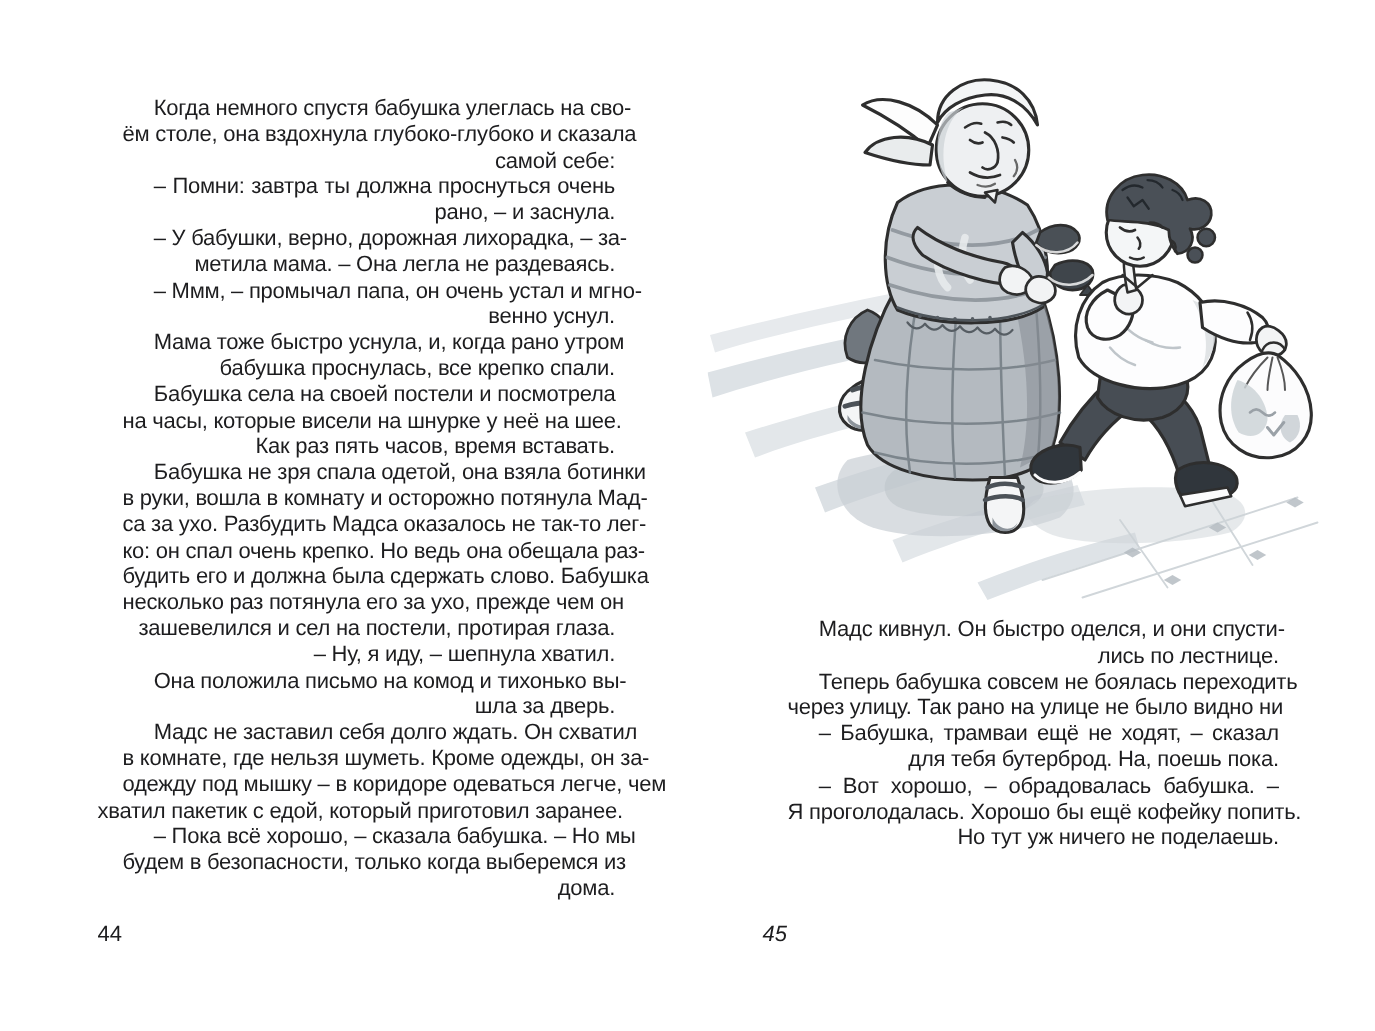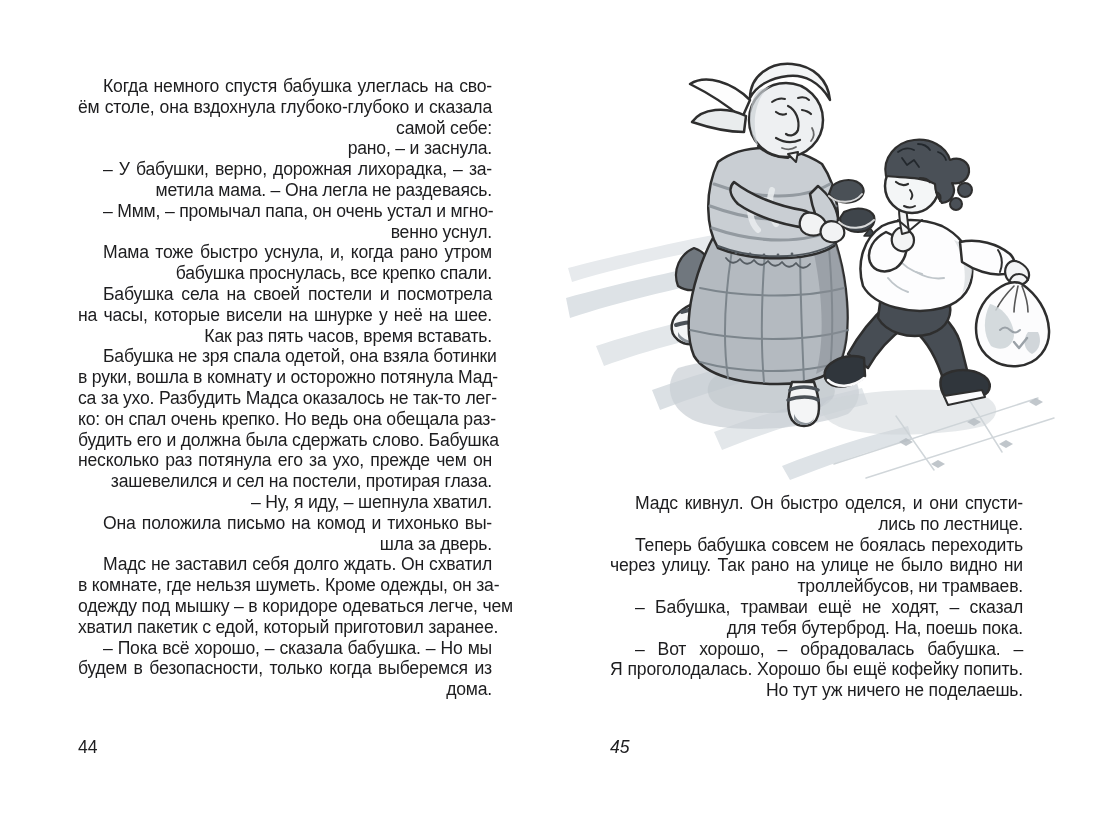--- a/index.html
+++ b/index.html
@@ -12,38 +12,39 @@
   .page{position:absolute;top:0;height:825px;}
   .text-block{
     position:absolute;
     width:414px;
     font-size:17.6px;
     letter-spacing:-0.2px;
   }
   #left-text{left:78px;top:76px;}
   #right-text{left:610px;top:493px;width:413px;}
   .line{height:20.8px;line-height:20.8px;white-space:nowrap;text-align:right;}
-  .line.j{text-align:justify;text-align-last:justify;}
+  .line.j{text-align:justify;text-align-last:justify;margin-left:20px;}
   .line.first{padding-left:25px;}
   .page-number{
     position:absolute;top:737px;height:21px;line-height:21px;
     font-size:17.6px;text-align:left;
   }
   #pn-left{left:78px;width:414px;}
   #pn-right{left:610px;width:413px;font-style:italic;}
   .illustration{position:absolute;left:566px;top:36px;width:507px;height:445px;}
 </style>
 </head>
 <body>
 
 <div class="page" style="left:0;width:550px;">
   <div class="text-block" id="left-text">
       <div class="line first j">Когда немного спустя бабушка улеглась на сво-</div>
       <div class="line j">ём столе, она вздохнула глубоко-глубоко и сказала</div>
       <div class="line">самой себе:</div>
+      <div class="line first j">– Помни: завтра ты должна проснуться очень</div>
       <div class="line">рано, – и заснула.</div>
       <div class="line first j">– У бабушки, верно, дорожная лихорадка, – за-</div>
       <div class="line">метила мама. – Она легла не раздеваясь.</div>
       <div class="line first j">– Ммм, – промычал папа, он очень устал и мгно-</div>
       <div class="line">венно уснул.</div>
       <div class="line first j">Мама тоже быстро уснула, и, когда рано утром</div>
       <div class="line">бабушка проснулась, все крепко спали.</div>
       <div class="line first j">Бабушка села на своей постели и посмотрела</div>
       <div class="line j">на часы, которые висели на шнурке у неё на шее.</div>
       <div class="line">Как раз пять часов, время вставать.</div>
@@ -246,20 +247,19 @@
       </g>
     </g>
   </g>
 </svg>
 
 <div class="text-block" id="right-text">
     <div class="line first j">Мадс кивнул. Он быстро оделся, и они спусти-</div>
     <div class="line">лись по лестнице.</div>
     <div class="line first j">Теперь бабушка совсем не боялась переходить</div>
     <div class="line j">через улицу. Так рано на улице не было видно ни</div>
-    <div class="line">троллейбусов, ни трамваев.</div>
     <div class="line first j">– Бабушка, трамваи ещё не ходят, – сказал</div>
     <div class="line">для тебя бутерброд. На, поешь пока.</div>
     <div class="line first j">– Вот хорошо, – обрадовалась бабушка. –</div>
     <div class="line j">Я проголодалась. Хорошо бы ещё кофейку попить.</div>
     <div class="line">Но тут уж ничего не поделаешь.</div>
   </div>
 <div class="page-number" id="pn-right">45</div>
 
 </body></html>

